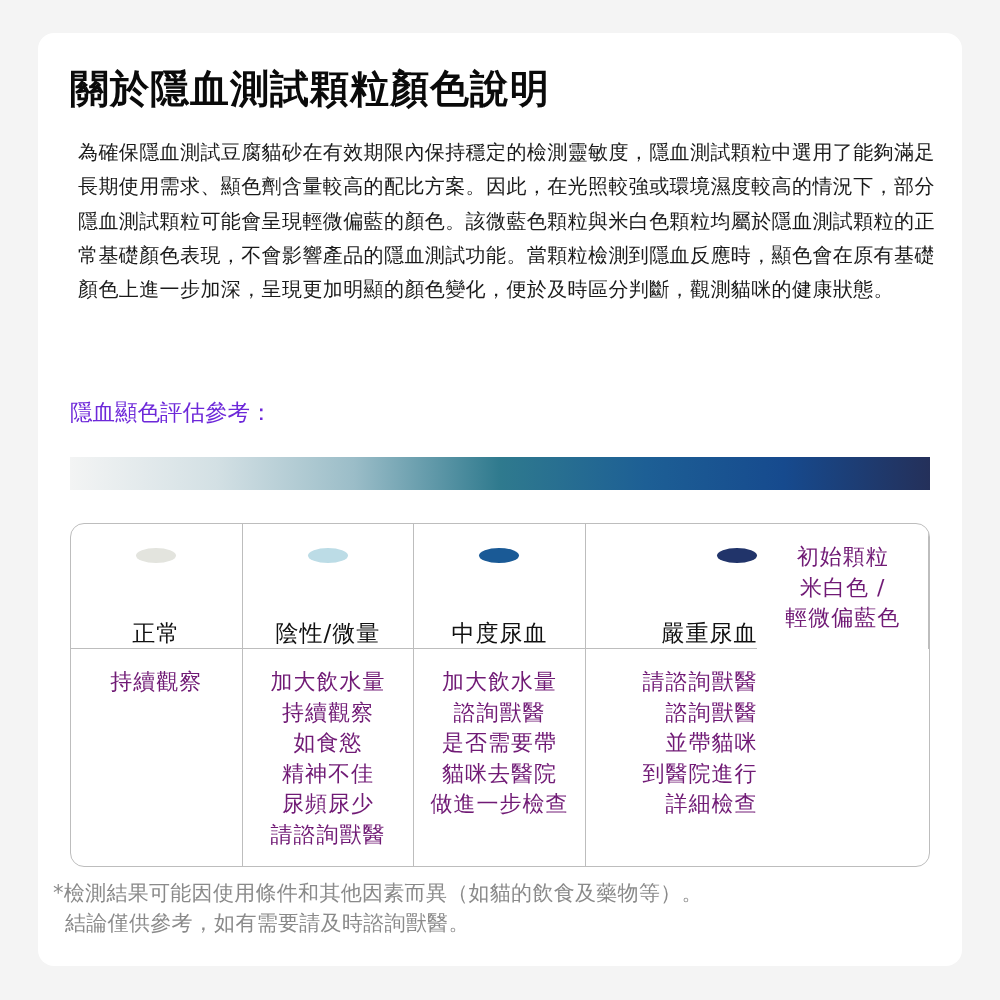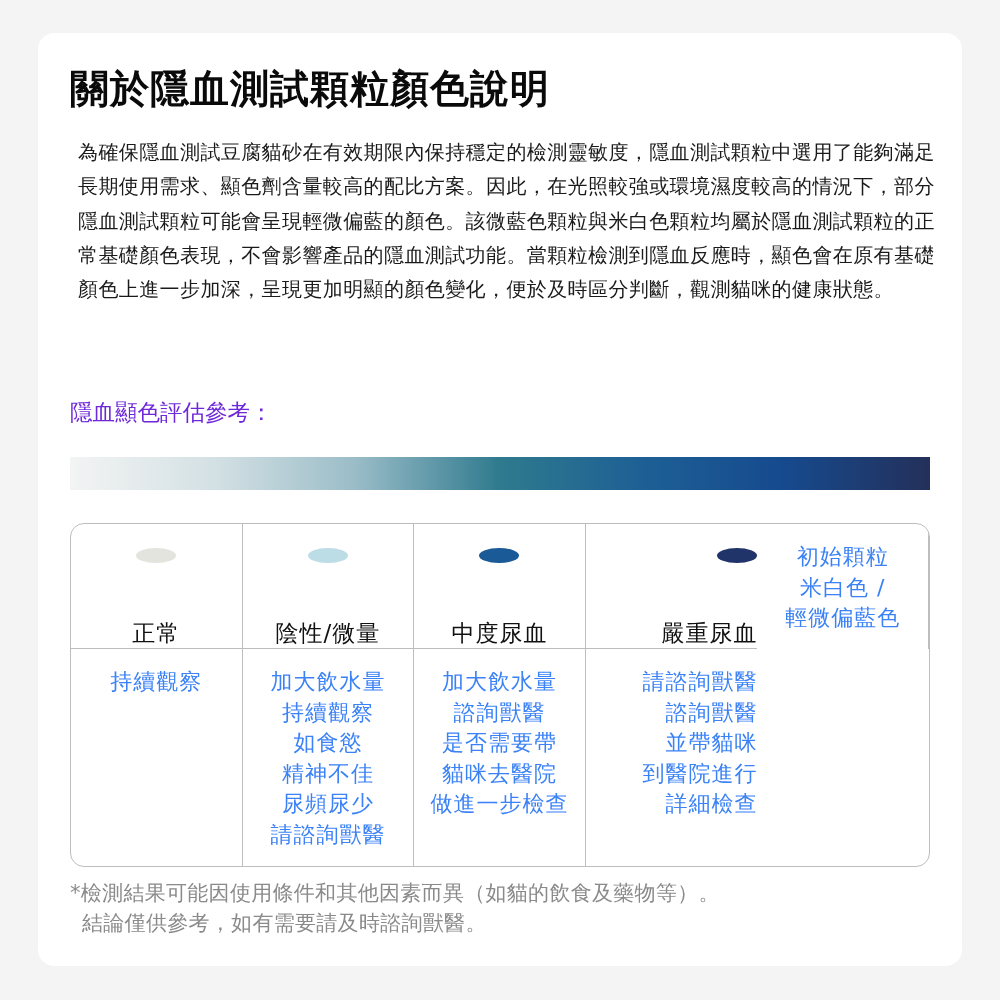--- a/index.html
+++ b/index.html
@@ -31,23 +31,23 @@
       display: grid; grid-template-columns: repeat(5, 1fr); grid-template-rows: 125px 1fr;
     }
     .cell {
       border-right: 1.5px solid #bdbdbd; display: flex; flex-direction: column; align-items: center;
     }
     .cell.last { border-right: none; align-items: flex-end; }
     .head-cell { border-bottom: 1.5px solid #bdbdbd; justify-content: flex-start; padding-top: 24px; gap: 32px; }
     .dot { width: 40px; height: 35px; border-radius: 50%; }
     .level-label { margin-top: 23px; font-size: 23px; line-height: 30px; color: #111; letter-spacing: 1px; }
     .body-cell { padding-top: 18px; }
-    .advice-line { font-size: 22px; line-height: 30.5px; color: #3b82f6; text-align: center; letter-spacing: 1px; white-space: nowrap; }
+    .advice-line { font-size: 22px; line-height: 30.5px; color: #701a75; text-align: center; letter-spacing: 1px; white-space: nowrap; }
     .footnote {
-      position: absolute; left: 32px; top: 845px; width: 860px;
+      position: absolute; left: 15px; top: 845px; width: 860px;
       font-size: 21px; line-height: 30px; color: #8a8a8a; letter-spacing: 0.3px;
     }
     .footnote .l2 { padding-left: 12px; display: block; }
   </style>
 </head>
 <body>
 
 <div class="card">
   <h1 class="title">關於隱血測試顆粒顏色說明</h1>
   <p class="intro">為確保隱血測試豆腐貓砂在有效期限內保持穩定的檢測靈敏度，隱血測試顆粒中選用了能夠滿足長期使用需求、顯色劑含量較高的配比方案。因此，在光照較強或環境濕度較高的情況下，部分隱血測試顆粒可能會呈現輕微偏藍的顏色。該微藍色顆粒與米白色顆粒均屬於隱血測試顆粒的正常基礎顏色表現，不會影響產品的隱血測試功能。當顆粒檢測到隱血反應時，顯色會在原有基礎顏色上進一步加深，呈現更加明顯的顏色變化，便於及時區分判斷，觀測貓咪的健康狀態。</p>

